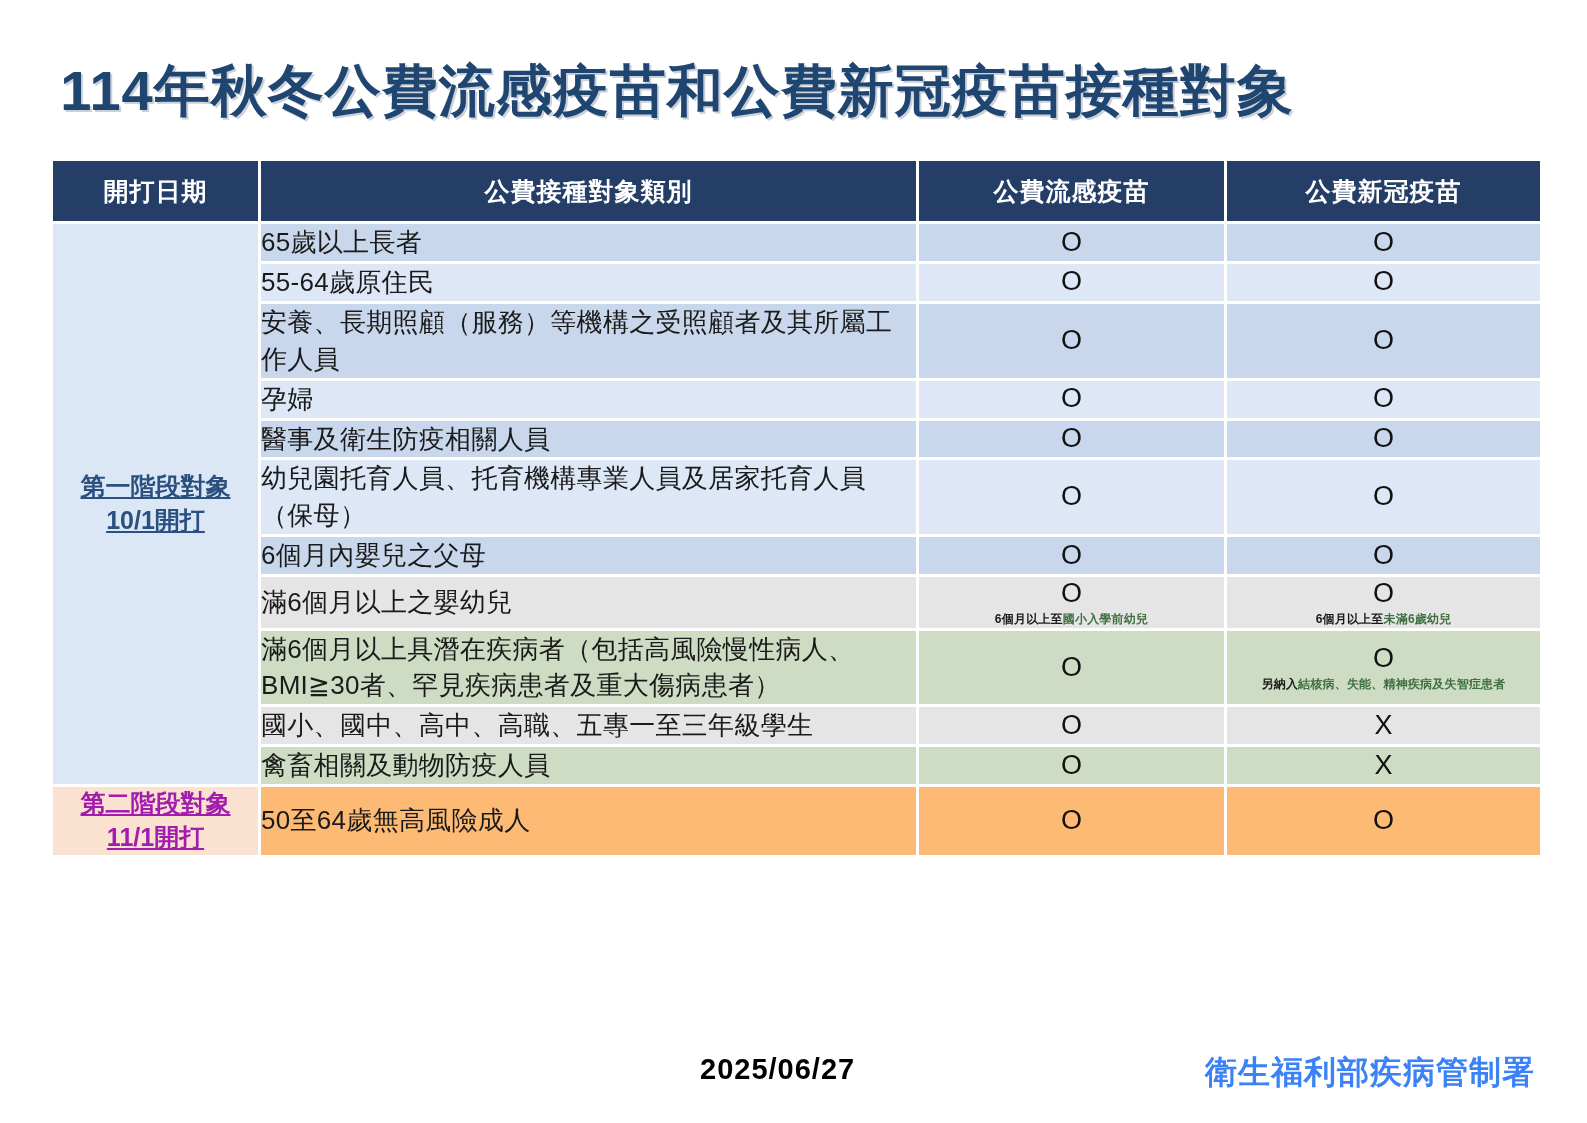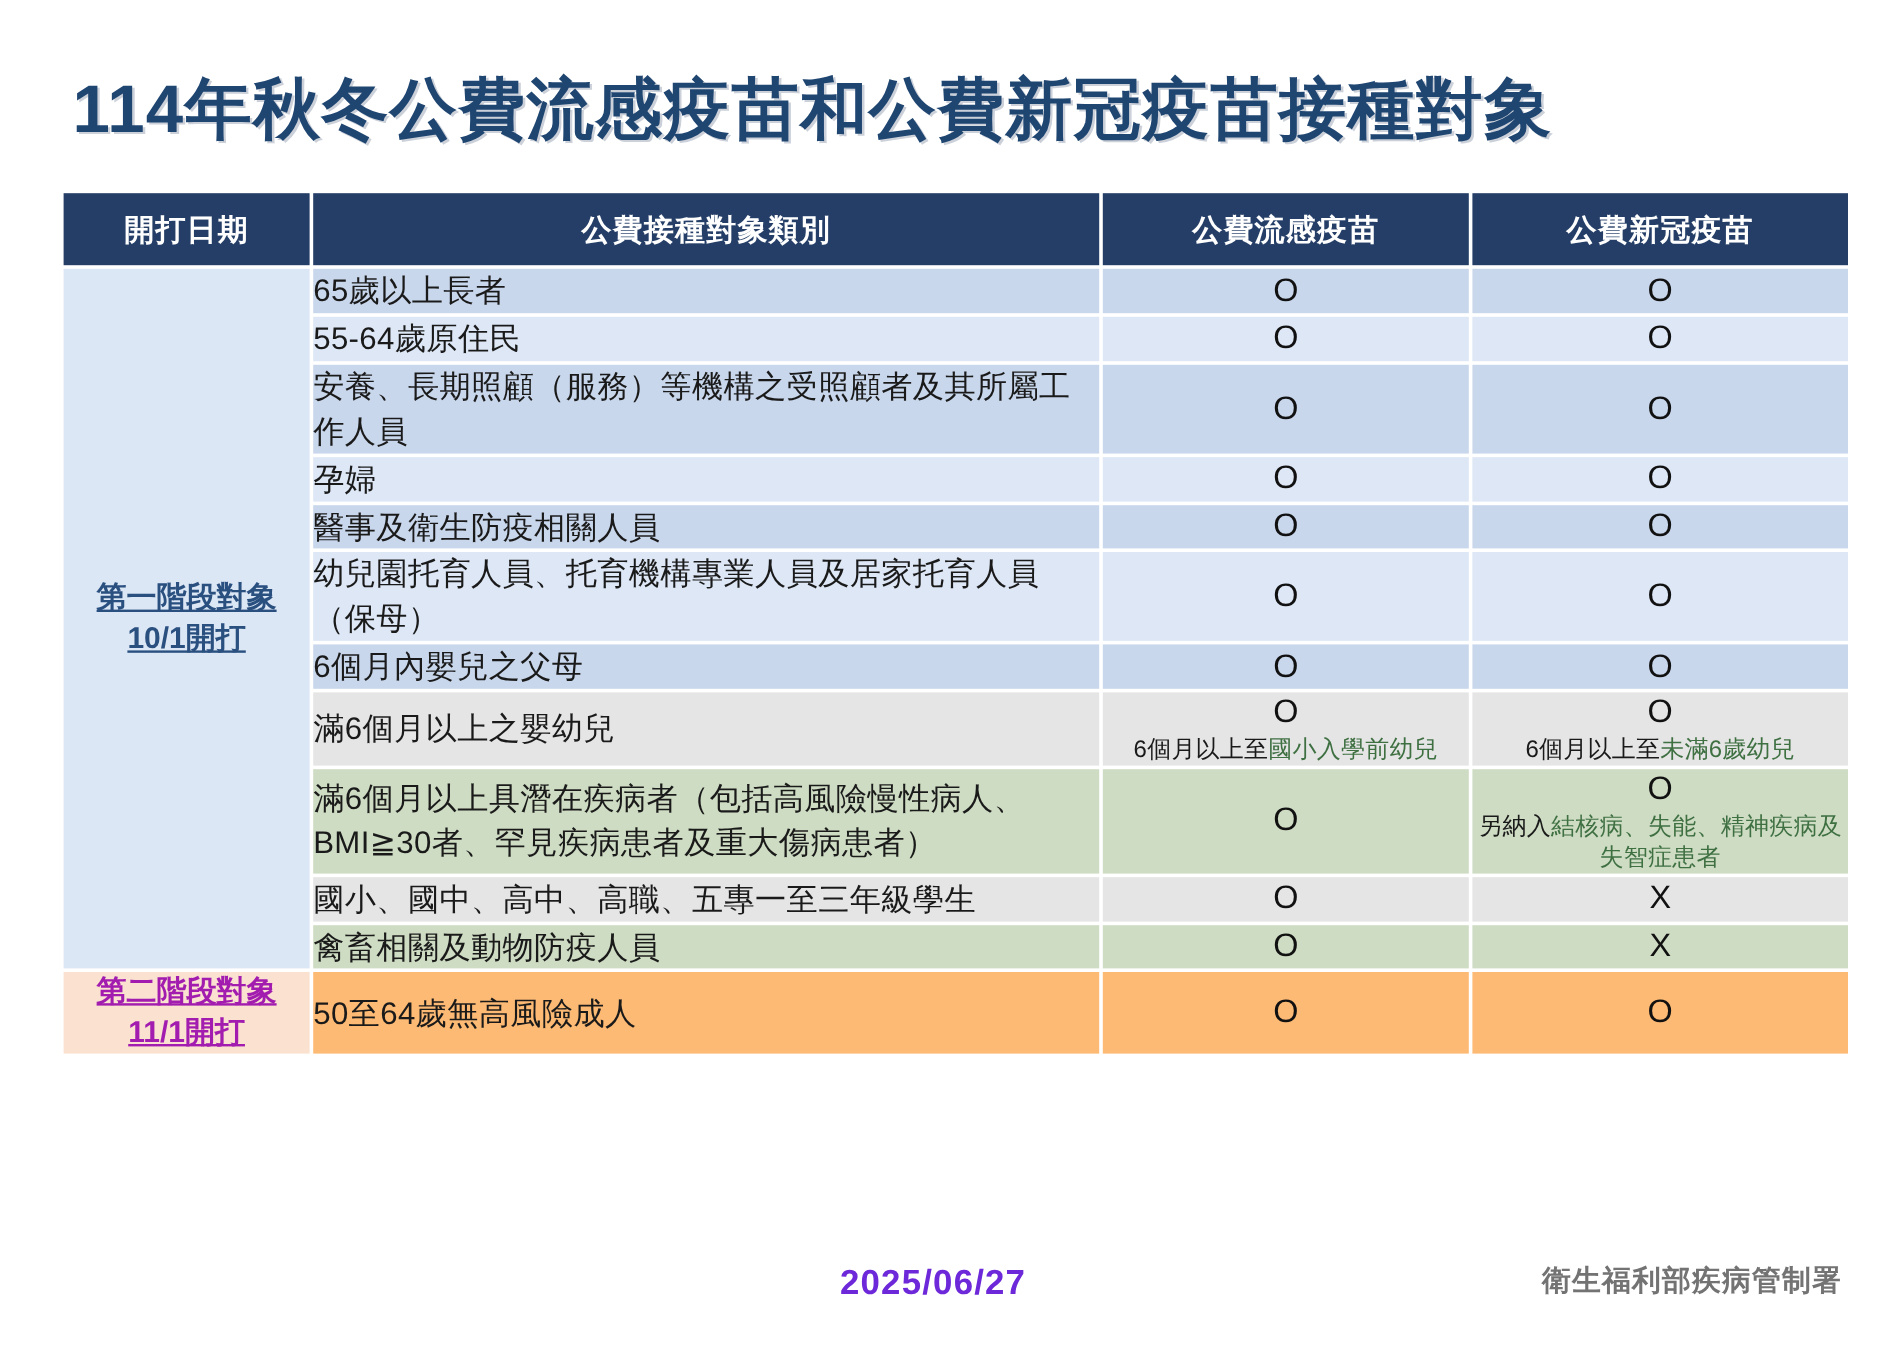--- a/index.html
+++ b/index.html
@@ -91,22 +91,22 @@
   }
   .mark-cell {
     text-align: center;
     font-size: 27px;
     color: #111111;
     line-height: 1.25;
     padding: 8px 4px;
   }
   .mark-note {
     display: block;
-    font-size: 20px;
-    font-weight: normal;
+    font-size: 12px;
+    font-weight: bold;
     color: #1a1a1a;
     line-height: 1.3;
     margin-top: 1px;
     letter-spacing: 0.2px;
   }
   .mark-note .hl { color: #3f7042; }
   .mark-mark { display: block; }
 
   
   .tint-blue-a  { background: #c9d7ec; }
@@ -115,30 +115,30 @@
   .tint-green-b { background: #e5e5e5; }
   .tint-peach   { background: #fdba74; }
 
   
   .footer-date {
     position: absolute;
     left: 700px;
     top: 1053px;
     font-size: 29px;
     font-weight: bold;
-    color: #6d28d9;
+    color: #000000;
     letter-spacing: 1px;
   }
   .footer-org {
     position: absolute;
     right: 52px;
     top: 1051px;
-    font-size: 24px;
-    font-weight: bold;
-    color: #737373;
+    font-size: 32px;
+    font-weight: bold;
+    color: #3b82f6;
     letter-spacing: 1px;
   }
 </style>
 </head>
 <body>
 
 <div class="page-title">114年秋冬公費流感疫苗和公費新冠疫苗接種對象</div>
 
 <table class="vax-table">
   <colgroup>

